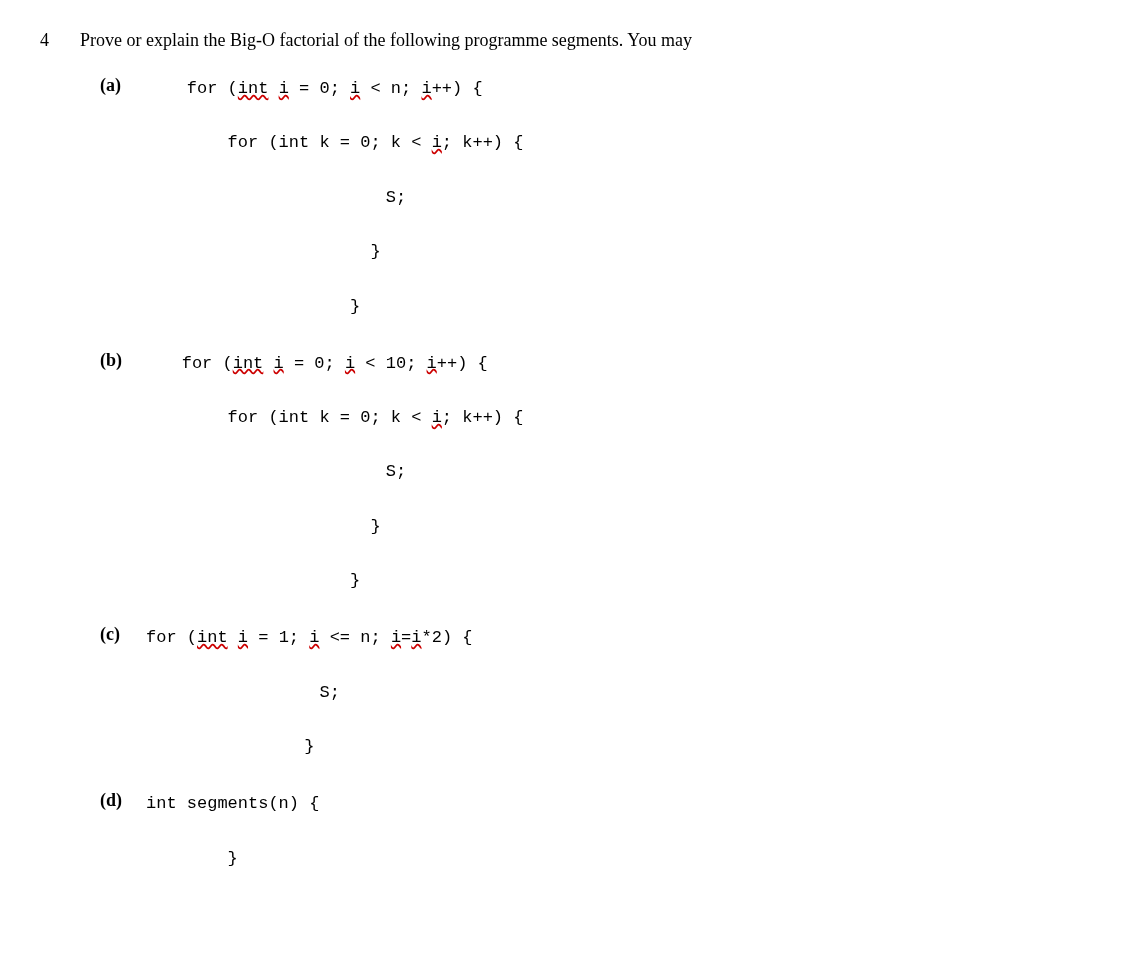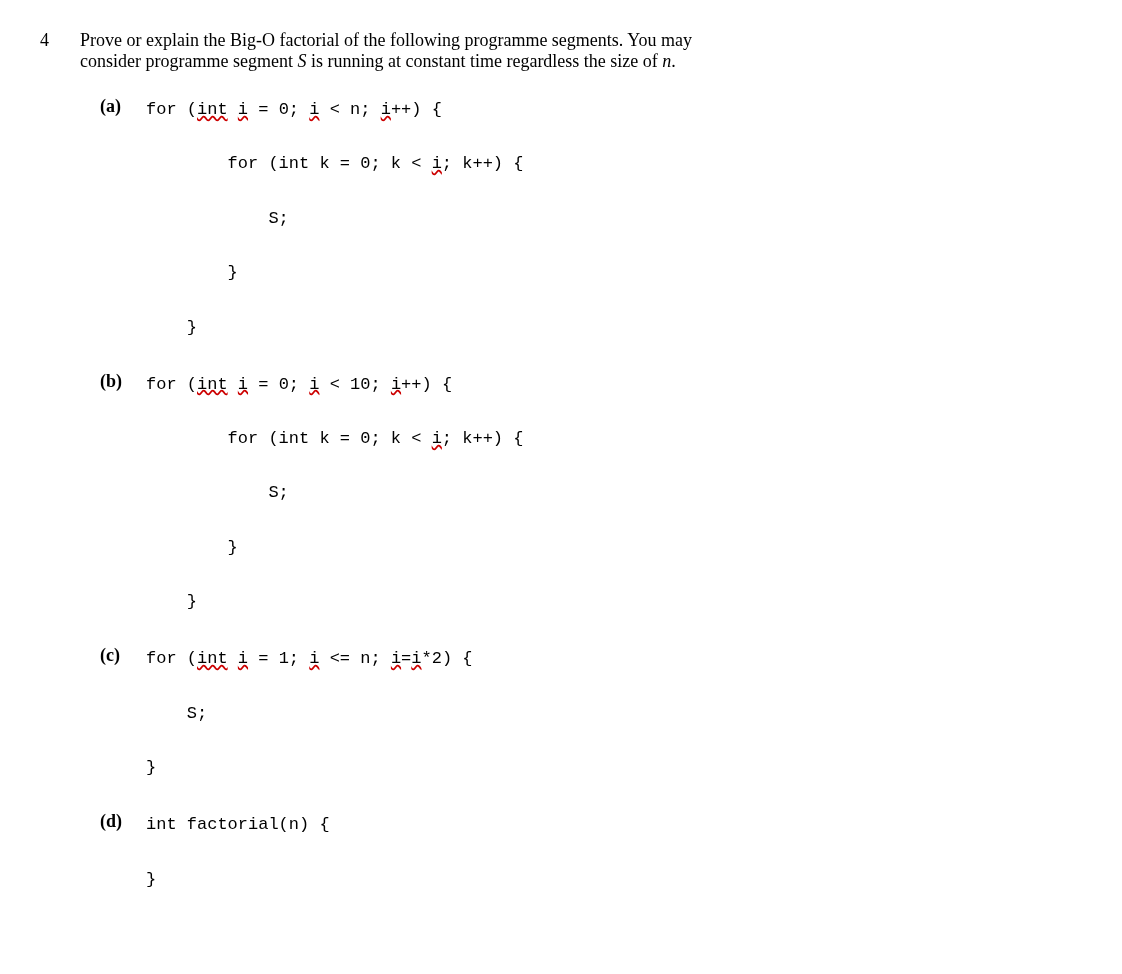--- a/index.html
+++ b/index.html
@@ -48,41 +48,41 @@
       font-size: 18px;
       font-weight: bold;
       min-width: 30px;
     }
 
     .code-block {
       font-family: 'Courier New', Courier, monospace;
       font-size: 17px;
       line-height: 1.6;
       white-space: pre;
+      text-align: center;
     }
 
     .squiggly {
       text-decoration: underline wavy #cc0000;
       text-decoration-skip-ink: none;
     }
 
     .code-line {
       display: block;
     }
   </style>
 </head>
 <body>
 
 <div class="page-container">
 
   <div class="question-header">
     <span class="question-number">4</span>
     <div>
       <div>Prove or explain the Big-O factorial of the following programme segments.  You may</div>
-      <div>consider programme segment <em>S</em> is running at constant time regardless the size of <em>n</em>.</div>
     </div>
   </div>
 
   <div class="parts-container">
 
     <div class="part">
       <span class="part-label">(a)</span>
       <div class="code-block"><span class="code-line">for (<span class="squiggly">int</span> <span class="squiggly">i</span> = 0; <span class="squiggly">i</span> &lt; n; <span class="squiggly">i</span>++) {</span>
 <span class="code-line">        for (int k = 0; k &lt; <span class="squiggly">i</span>; k++) {</span>
 <span class="code-line">            S;</span>
@@ -101,19 +101,19 @@
 
     <div class="part">
       <span class="part-label">(c)</span>
       <div class="code-block"><span class="code-line">for (<span class="squiggly">int</span> <span class="squiggly">i</span> = 1; <span class="squiggly">i</span> &lt;= n; <span class="squiggly">i</span>=<span class="squiggly">i</span>*2) {</span>
 <span class="code-line">    S;</span>
 <span class="code-line">}</span></div>
     </div>
 
     <div class="part">
       <span class="part-label">(d)</span>
-      <div class="code-block"><span class="code-line">int factorial(n) {</span>
+      <div class="code-block"><span class="code-line">int segments(n) {</span>
 <span class="code-line">}</span></div>
     </div>
 
   </div>
 
 </div>
 
 </body></html>

